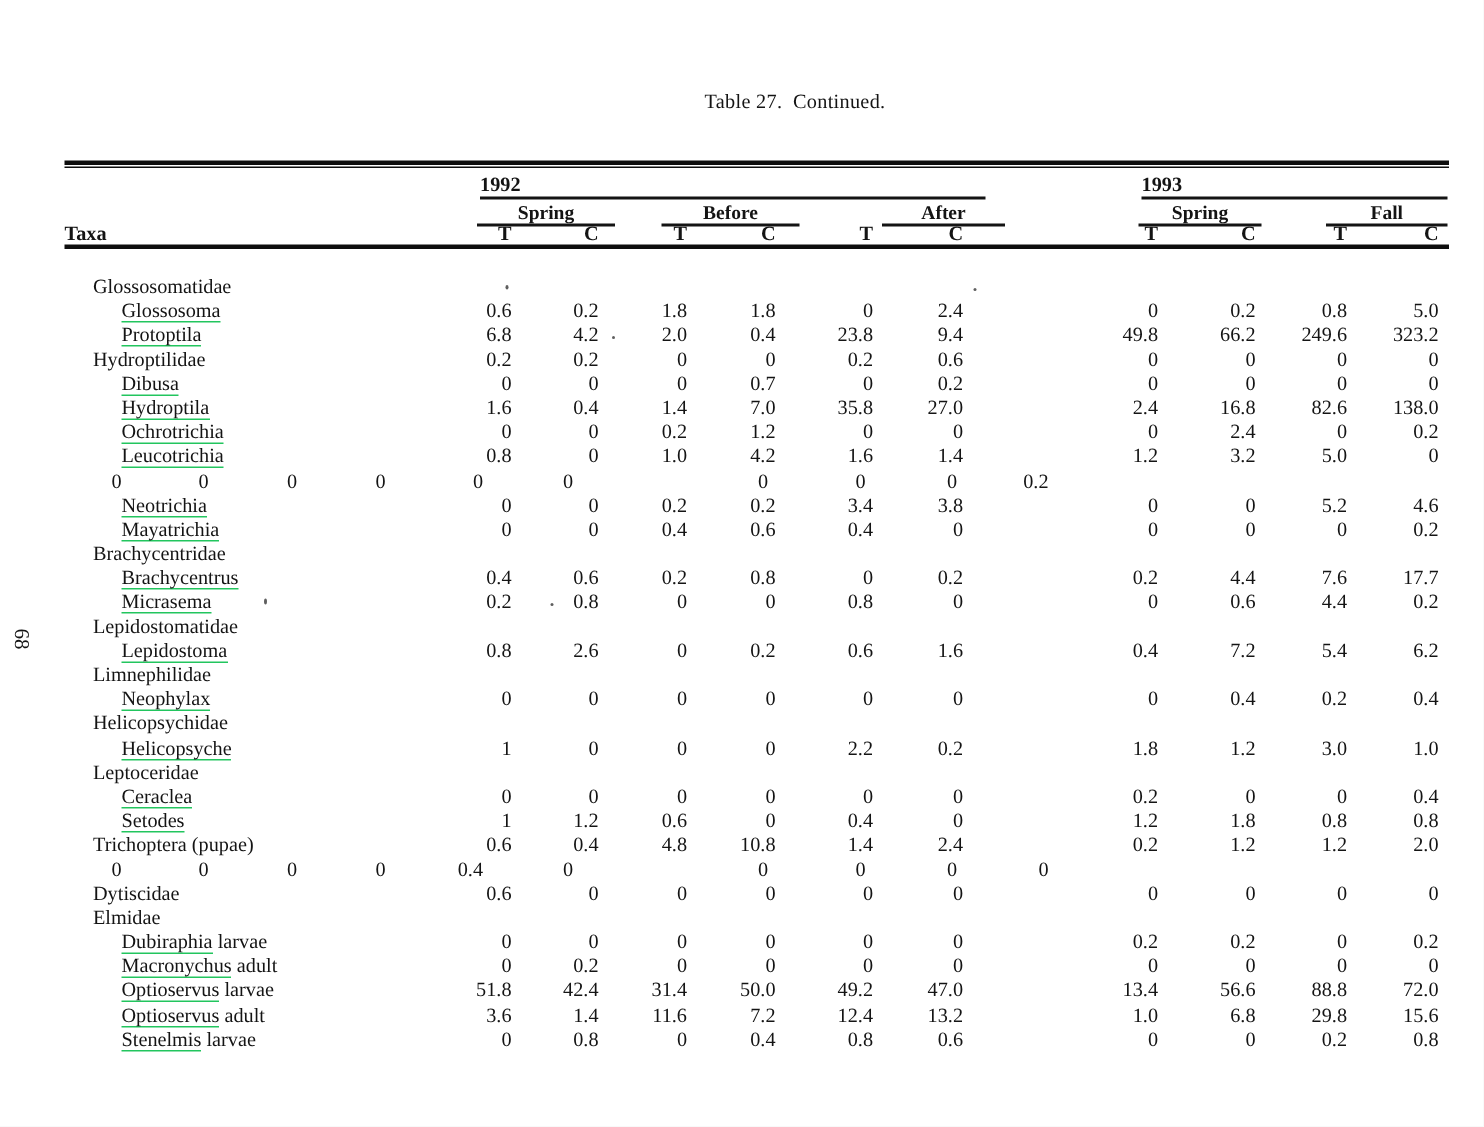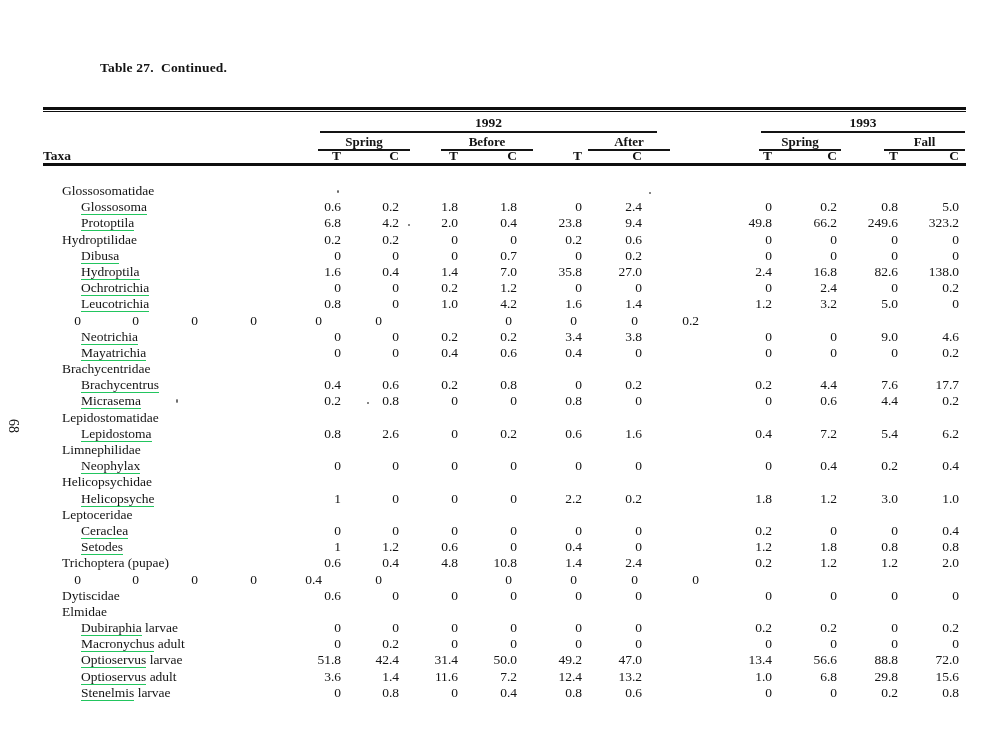--- a/index.html
+++ b/index.html
@@ -3,33 +3,33 @@
 <meta charset="utf-8">
 <style>
   html,body{margin:0;padding:0;}
   body{background:#e8e8e8;}
   .page{
     position:relative;width:989px;height:751px;background:#ffffff;
     font-family:"Liberation Serif", serif;color:#141414;overflow:hidden;
   }
   .abs{position:absolute;}
   .title{
-    top:60px;left:100px;width:860px;
-    font-size:13.5px;font-weight:bold;white-space:pre;letter-spacing:.2px;
+    top:60px;left:100px;width:860px;text-align:center;
+    font-size:13.5px;font-weight:normal;white-space:pre;letter-spacing:.2px;
   }
   .page-number{
     left:2px;top:422px;width:22px;font-size:14px;
     transform:rotate(90deg);transform-origin:center;
   }
   
   .top-rule{left:43px;top:107px;width:923px;height:5px;
     border-top:3px solid #0e0e0e;border-bottom:1px solid #0e0e0e;box-sizing:border-box;}
   .mid-rule{left:43px;top:163px;width:923px;height:3px;background:#0e0e0e;}
   
-  .year{top:115px;height:16px;line-height:16px;text-align:center;
+  .year{top:115px;height:16px;line-height:16px;text-align:left;
     font-size:13.5px;font-weight:bold;border-bottom:2px solid #141414;box-sizing:content-box;}
   .y1992{left:320px;width:337px;}
   .y1993{left:761px;width:204px;}
   
   .season{top:134px;height:15px;line-height:15px;text-align:center;
     font-size:13px;font-weight:bold;border-bottom:2px solid #141414;}
   .s0{left:318px;width:92px;}
   .s1{left:441px;width:92px;}
   .s2{left:588px;width:82px;}
   .s3{left:759px;width:82px;}
@@ -208,21 +208,21 @@
       <div class="trow">
         <div class="tname ind2"><span class="u">Neotrichia</span></div>
         <div class="tcell cw0">0</div>
         <div class="tcell cw1">0</div>
         <div class="tcell cw2">0.2</div>
         <div class="tcell cw3">0.2</div>
         <div class="tcell cw4">3.4</div>
         <div class="tcell cw5">3.8</div>
         <div class="tcell cw6">0</div>
         <div class="tcell cw7">0</div>
-        <div class="tcell cw8">9.0</div>
+        <div class="tcell cw8">5.2</div>
         <div class="tcell cw9">4.6</div>
       </div>
       <div class="trow">
         <div class="tname ind2"><span class="u">Mayatrichia</span></div>
         <div class="tcell cw0">0</div>
         <div class="tcell cw1">0</div>
         <div class="tcell cw2">0.4</div>
         <div class="tcell cw3">0.6</div>
         <div class="tcell cw4">0.4</div>
         <div class="tcell cw5">0</div>

